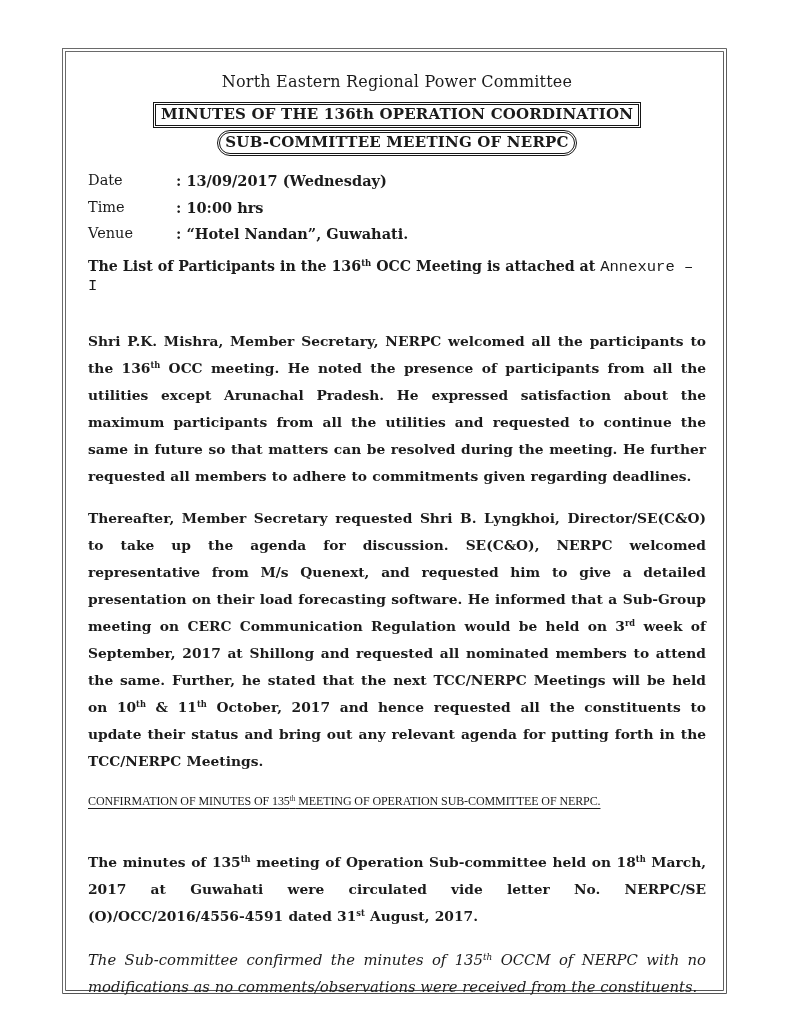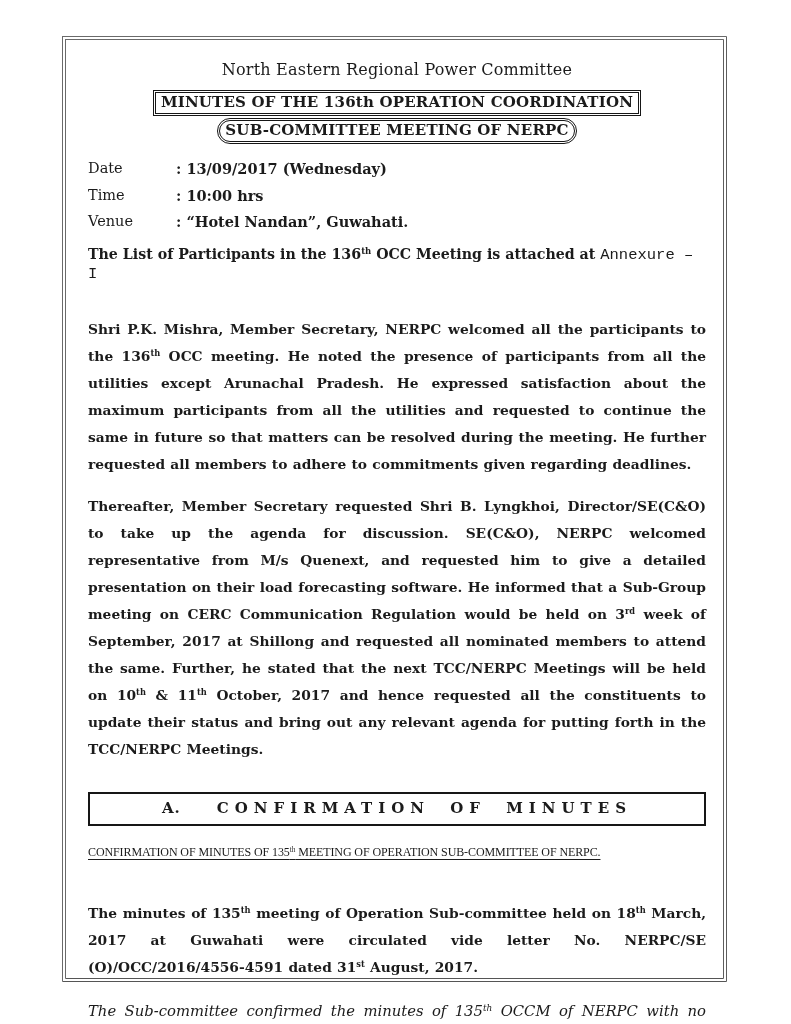--- a/index.html
+++ b/index.html
@@ -10,21 +10,21 @@
   .canvas {
     position: relative;
     width: 791px;
     height: 1024px;
     background: #ffffff;
     overflow: hidden;
   }
   .page {
     position: absolute;
     left: 62px;
-    top: 36px;
+    top: 48px;
     width: 665px;
     height: 946px;
     box-sizing: border-box;
     border: 4px double #6a6a6a;
     border-right-color: #5e5e5e;
     border-bottom-color: #555555;
     padding: 16px 17px 0 22px;
     color: #1b1b1b;
     background: #ffffff;
   }
@@ -169,23 +169,20 @@
         <span class="meta-value">: “Hotel Nandan”, Guwahati.</span>
       </div>
     </div>
 
     <div class="participants"><span>The List of Participants in the 136</span><span class="sup">th</span><span> OCC Meeting is attached at </span><span class="reg">Annexure – I</span></div>
 
     <div class="para"><span>Shri P.K. Mishra, Member Secretary, NERPC welcomed all the participants to the 136</span><span class="sup">th</span><span> OCC meeting. He noted the presence of participants from all the utilities except Arunachal Pradesh. He expressed satisfaction about the maximum participants from all the utilities and requested to continue the same in future so that matters can be resolved during the meeting. He further requested all members to adhere to commitments given regarding deadlines.</span></div>
 
     <div class="para"><span>Thereafter, Member Secretary requested Shri B. Lyngkhoi, Director/SE(C&amp;O) to take up the agenda for discussion. SE(C&amp;O), NERPC welcomed representative from M/s Quenext, and requested him to give a detailed presentation on their load forecasting software. He informed that a Sub-Group meeting on CERC Communication Regulation would be held on 3</span><span class="sup">rd</span><span> week of September, 2017 at Shillong and requested all nominated members to attend the same. Further, he stated that the next TCC/NERPC Meetings will be held on 10</span><span class="sup">th</span><span> &amp; 11</span><span class="sup">th</span><span> October, 2017 and hence requested all the constituents to update their status and bring out any relevant agenda for putting forth in the TCC/NERPC Meetings.</span></div>
 
-    <div class="section-box">
-      <span class="section-prefix">A.</span><span class="section-label">CONFIRMATION OF MINUTES</span>
-    </div>
 
     <div class="sub-heading"><span>CONFIRMATION OF MINUTES OF 135</span><span class="sup">th</span><span> MEETING OF OPERATION SUB-COMMITTEE OF NERPC.</span></div>
 
     <div class="para"><span>The minutes of 135</span><span class="sup">th</span><span> meeting of Operation Sub-committee held on 18</span><span class="sup">th</span><span> March, 2017 at Guwahati were circulated vide letter No. NERPC/SE (O)/OCC/2016/4556-4591 dated 31</span><span class="sup">st</span><span> August, 2017.</span></div>
 
     <div class="para-italic"><span>The Sub-committee confirmed the minutes of 135</span><span class="sup">th</span><span> OCCM of NERPC with no modifications as no comments/observations were received from the constituents.</span></div>
 
   </div>
 </div>
 

